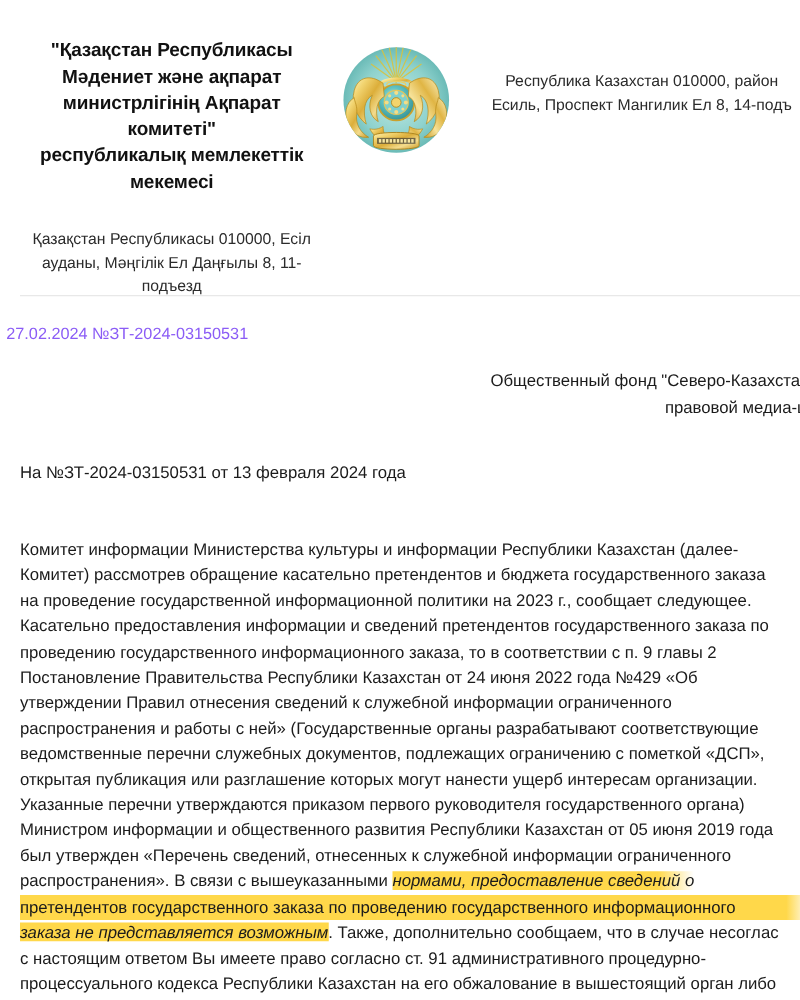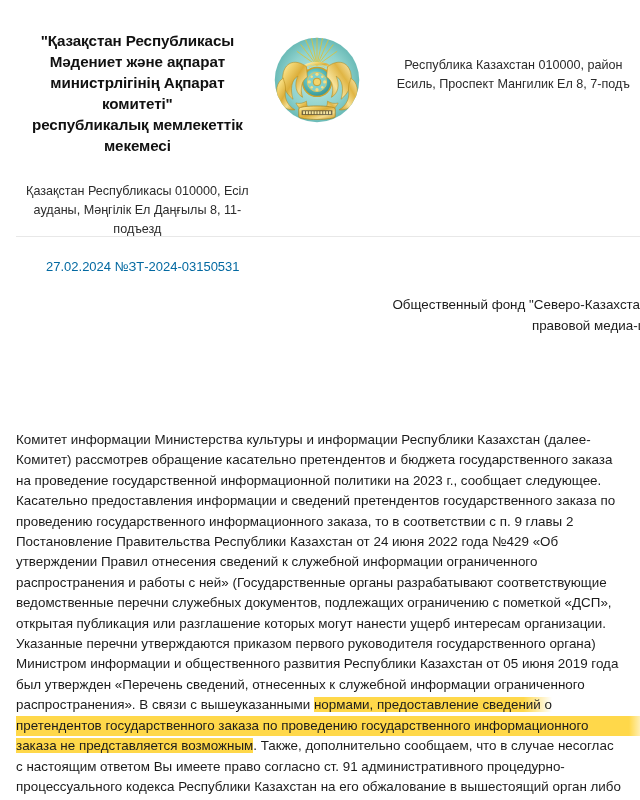--- a/index.html
+++ b/index.html
@@ -98,24 +98,23 @@
   
   .refrow {
     position: absolute;
     left: 0;
     top: 258px;
     width: 640px;
   }
   .outgoing {
     font-size: 13px;
     line-height: 18px;
-    color: #0369a1;
-    padding-left: 28px;
+    color: #8b5cf6;
+    padding-left: 5px;
     white-space: nowrap;
-    margin-left: 18px;
   }
 
   .recipient {
     position: absolute;
     top: 294px;
     left: 360px;
     width: 300px;
     font-size: 13.4px;
     line-height: 21px;
     color: #1b1b1b;
@@ -153,20 +152,21 @@
     white-space: nowrap;
   }
   .body-text .ln.hl-full {
     background: linear-gradient(to right,
         #ffd84a 0%, #ffd84a 97%, rgba(255,216,74,0) 100%);
     box-decoration-break: clone;
   }
   .hl {
     background: #ffd84a;
     box-decoration-break: clone;
+    font-style: italic;
     -webkit-box-decoration-break: clone;
   }
   .hl-tail {
     background: linear-gradient(to right, #ffd84a 0%, #ffd84a 88%, rgba(255,216,74,0) 100%);
   }
 </style>
 </head>
 <body>
 
 <div class="page">
@@ -280,31 +280,32 @@
             <rect x="113" y="165" width="4" height="6"></rect>
             <rect x="119" y="165" width="4" height="6"></rect>
             <rect x="125" y="165" width="4" height="6"></rect>
           </g>
         </g>
       </svg>
     </div>
 
     <div class="lh-col right">
       <div class="org-address">Республика Казахстан 010000, район
-Есиль, Проспект Мангилик Ел 8, 7-подъ</div>
+Есиль, Проспект Мангилик Ел 8, 14-подъ</div>
     </div>
   </div>
 
   <hr class="divider">
 
   <div class="refrow">
     <div class="outgoing">27.02.2024 №ЗТ-2024-03150531</div>
   </div>
 
   <div class="recipient">
     <span class="r-line">Общественный фонд "Северо-Казахстанск</span>
     <span class="r-line">правовой медиа-цен</span>
   </div>
 
+  <div class="incoming">На №ЗТ-2024-03150531 от 13 февраля 2024 года</div>
 
   <div class="body-text" id="body-text"><span class="ln">Комитет информации Министерства культуры и информации Республики Казахстан (далее-</span><span class="ln">Комитет) рассмотрев обращение касательно претендентов и бюджета государственного заказа</span><span class="ln">на проведение государственной информационной политики на 2023 г., сообщает следующее.</span><span class="ln">Касательно предоставления информации и сведений претендентов государственного заказа по</span><span class="ln">проведению государственного информационного заказа, то в соответствии с п. 9 главы 2</span><span class="ln">Постановление Правительства Республики Казахстан от 24 июня 2022 года №429 «Об</span><span class="ln">утверждении Правил отнесения сведений к служебной информации ограниченного</span><span class="ln">распространения и работы с ней» (Государственные органы разрабатывают соответствующие</span><span class="ln">ведомственные перечни служебных документов, подлежащих ограничению с пометкой «ДСП»,</span><span class="ln">открытая публикация или разглашение которых могут нанести ущерб интересам организации.</span><span class="ln">Указанные перечни утверждаются приказом первого руководителя государственного органа)</span><span class="ln">Министром информации и общественного развития Республики Казахстан от 05 июня 2019 года</span><span class="ln">был утвержден «Перечень сведений, отнесенных к служебной информации ограниченного</span><span class="ln"><span>распространения». В связи с вышеуказанными </span><span class="hl hl-tail">нормами, предоставление сведений о</span></span><span class="ln hl-full">претендентов государственного заказа по проведению государственного информационного</span><span class="ln"><span class="hl">заказа не представляется возможным</span><span>. Также, дополнительно сообщаем, что в случае несоглас</span></span><span class="ln">с настоящим ответом Вы имеете право согласно ст. 91 административного процедурно-</span><span class="ln">процессуального кодекса Республики Казахстан на его обжалование в вышестоящий орган либо</span><span class="ln">в суде.</span></div>
 
 </div>
 
 </body></html>

